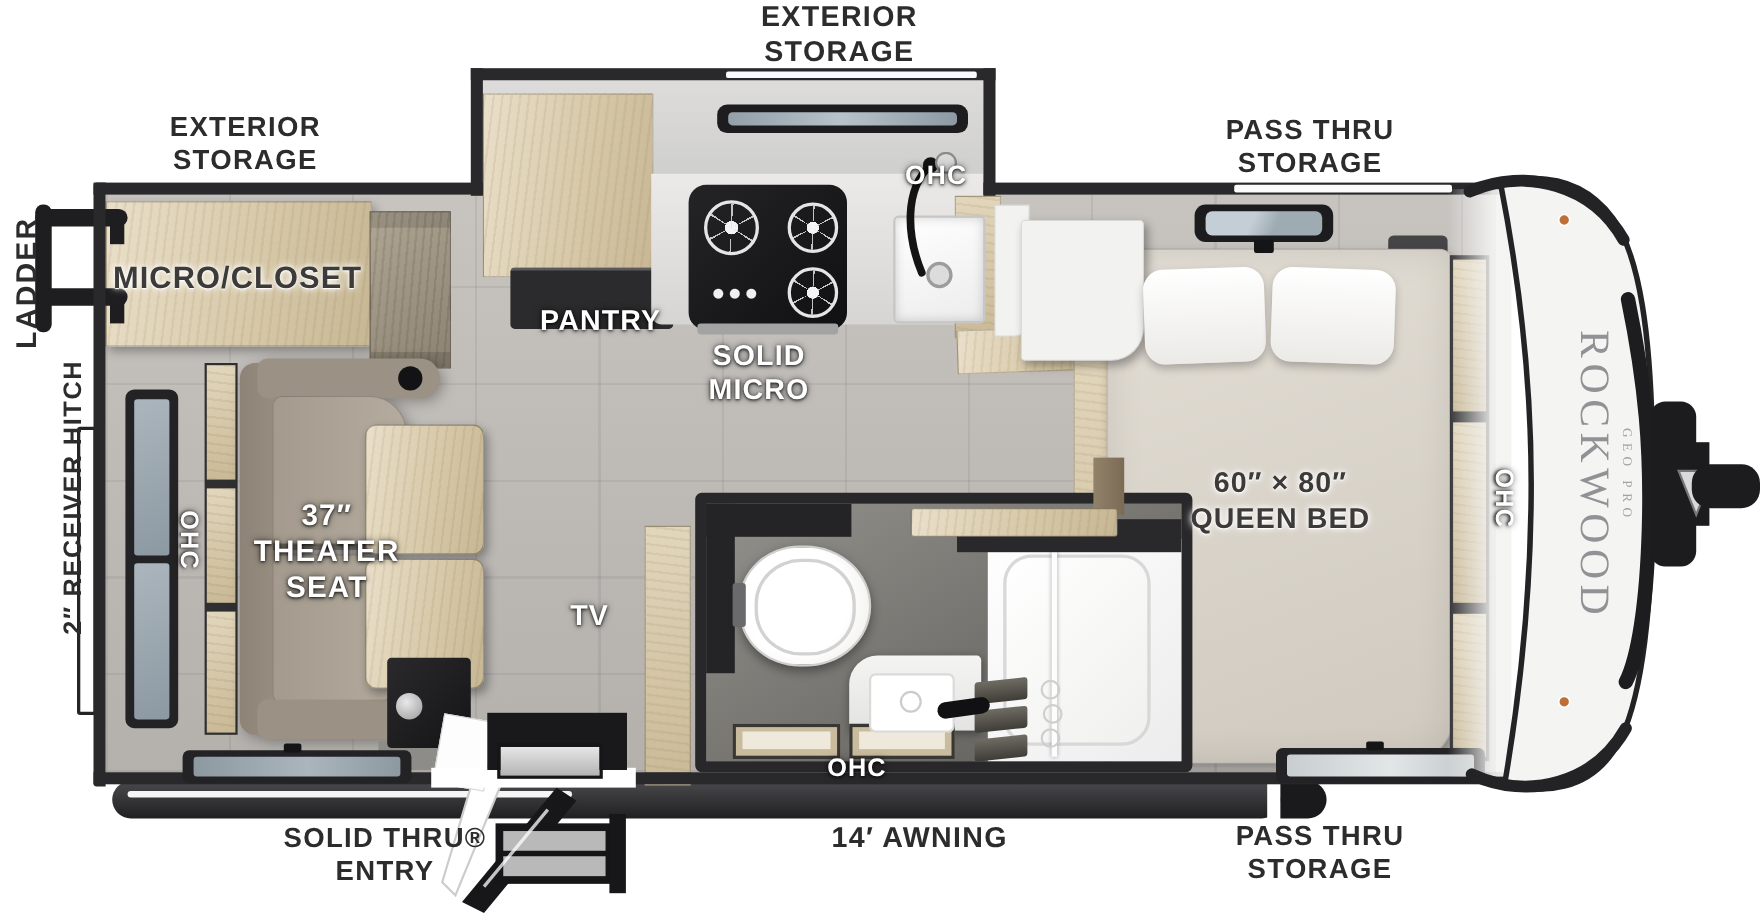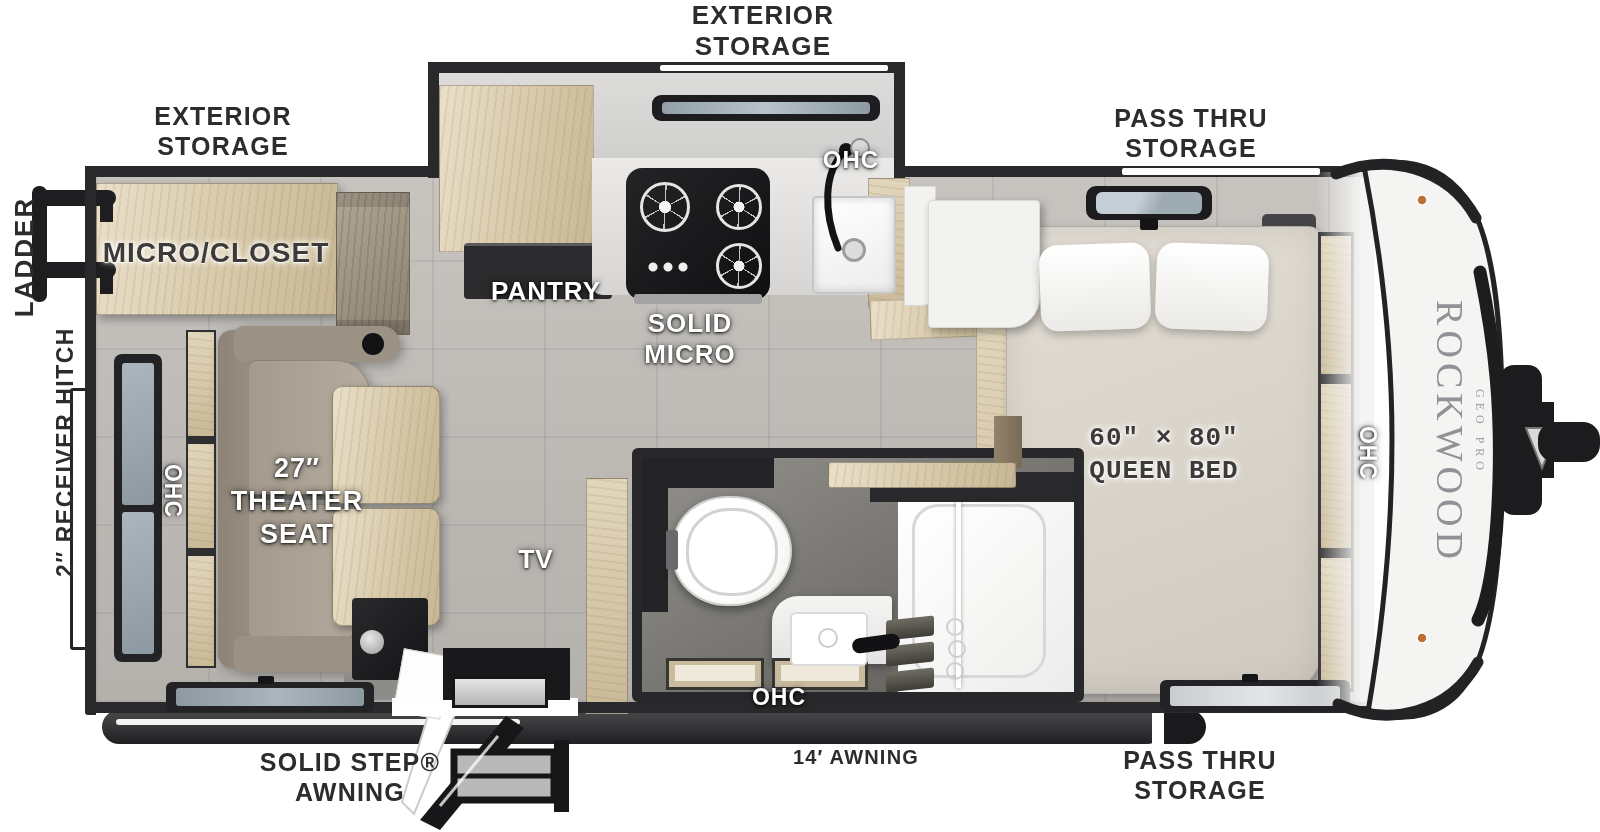--- a/index.html
+++ b/index.html
@@ -226,30 +226,30 @@
   </svg>
 
   <div class="abs" style="left:1457px;top:432px;z-index:8;transform:translate(-50%,-50%) rotate(90deg);text-align:center;">
     <div style="font-family:'Liberation Serif',serif;font-size:12px;letter-spacing:5px;color:#a3a2a5;white-space:nowrap;">GEO PRO</div>
     <div style="font-family:'Liberation Serif',serif;font-size:38px;letter-spacing:5px;color:#929195;white-space:nowrap;">ROCKWOOD</div>
   </div>
 
   <div class="lbl-out" style="left:678px;top:0px;width:170px;font-size:26px;">EXTERIOR STORAGE</div>
   <div class="lbl-out" style="left:1096px;top:104px;width:190px;font-size:25px;">PASS THRU STORAGE</div>
   <div class="lbl-out" style="left:140px;top:102px;width:166px;font-size:25px;">EXTERIOR STORAGE</div>
-  <div class="lbl-out" style="left:248px;top:748px;width:204px;font-size:25px;">SOLID STEP® AWNING</div>
-  <div class="lbl-out" style="left:756px;top:746px;width:200px;font-size:20px;white-space:nowrap;">14′ AWNING</div>
+  <div class="lbl-out" style="left:248px;top:748px;width:204px;font-size:25px;">SOLID THRU® ENTRY</div>
+  <div class="lbl-out" style="left:736px;top:746px;width:200px;font-size:26px;white-space:nowrap;">14′ AWNING</div>
   <div class="lbl-out" style="left:1105px;top:746px;width:190px;font-size:25px;">PASS THRU STORAGE</div>
   <div class="lbl-out vrot-ccw" style="left:24px;top:257px;font-size:26px;letter-spacing:2px;">LADDER</div>
   <div class="lbl-out vrot-ccw" style="left:66px;top:452px;font-size:23px;letter-spacing:1.5px;">2″ RECEIVER HITCH</div>
 
   <div class="lbl-glow" style="left:96px;top:236px;width:240px;font-size:28px;">MICRO/CLOSET</div>
   <div class="lbl-in" style="left:486px;top:276px;width:120px;font-size:26px;">PANTRY</div>
   <div class="lbl-in" style="left:632px;top:308px;width:116px;font-size:26px;">SOLID MICRO</div>
   <div class="lbl-in" style="left:814px;top:146px;width:74px;font-size:24px;">OHC</div>
-  <div class="lbl-in" style="left:222px;top:452px;width:150px;font-size:27px;line-height:1.22;">27″ THEATER SEAT</div>
+  <div class="lbl-in" style="left:222px;top:452px;width:150px;font-size:27px;line-height:1.22;">37″ THEATER SEAT</div>
   <div class="lbl-in vrot" style="left:172px;top:491px;font-size:23px;">OHC</div>
   <div class="lbl-in" style="left:508px;top:544px;width:56px;font-size:26px;">TV</div>
   <div class="lbl-in" style="left:742px;top:684px;width:74px;font-size:23px;">OHC</div>
-  <div class="lbl-glow" style="left:1066px;top:422px;width:196px;font-size:26px;line-height:1.25;font-family:Liberation Mono, monospace;">60″ × 80″ QUEEN BED</div>
+  <div class="lbl-glow" style="left:1066px;top:422px;width:196px;font-size:26px;line-height:1.25;">60″ × 80″ QUEEN BED</div>
   <div class="lbl-in vrot" style="left:1367px;top:453px;font-size:23px;">OHC</div>
 
 </div>
 
 </body></html>

